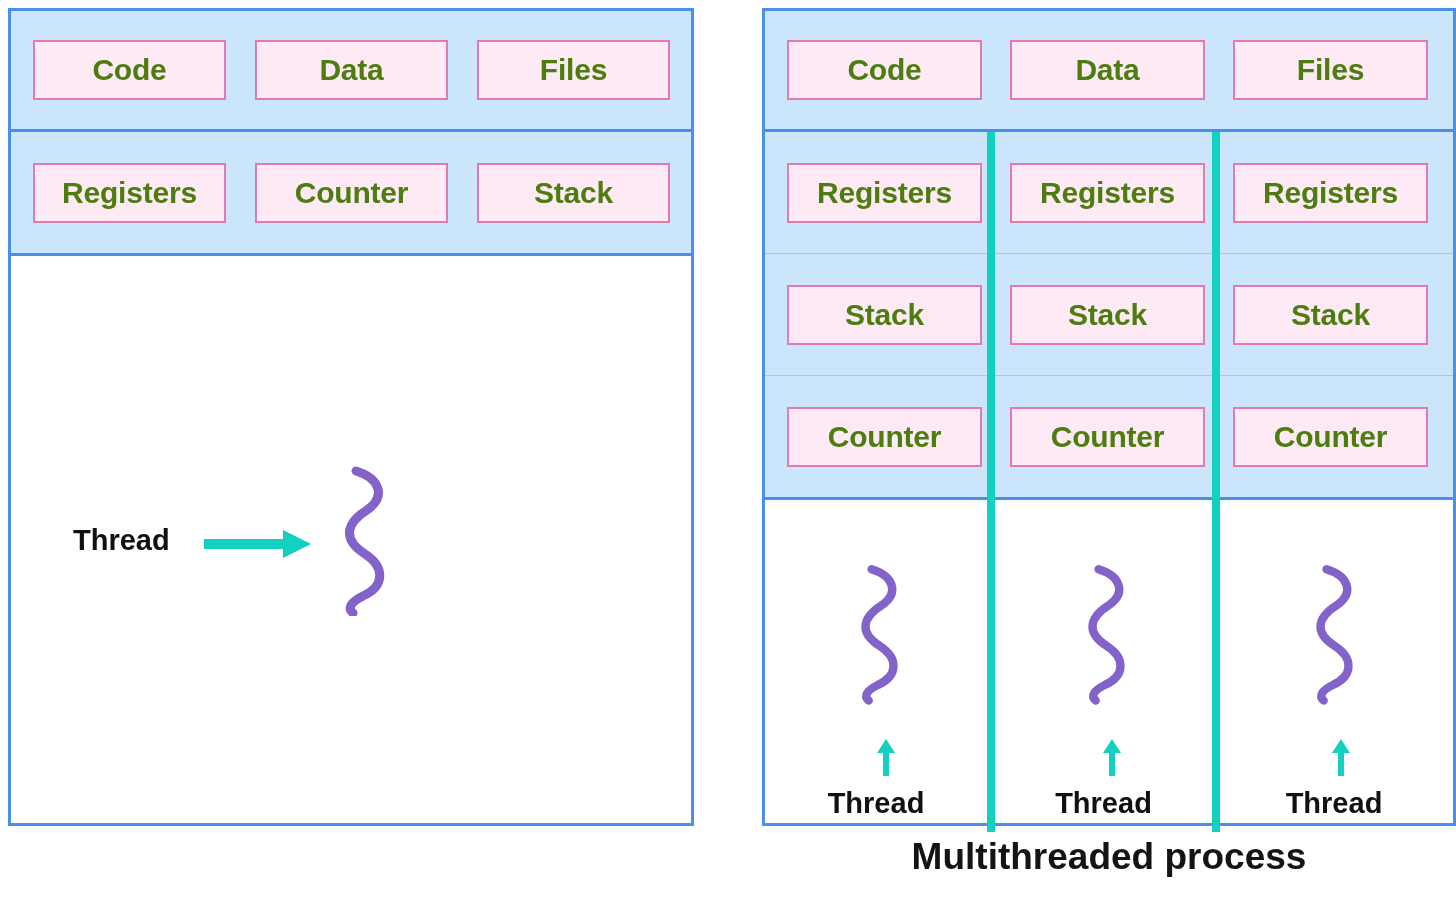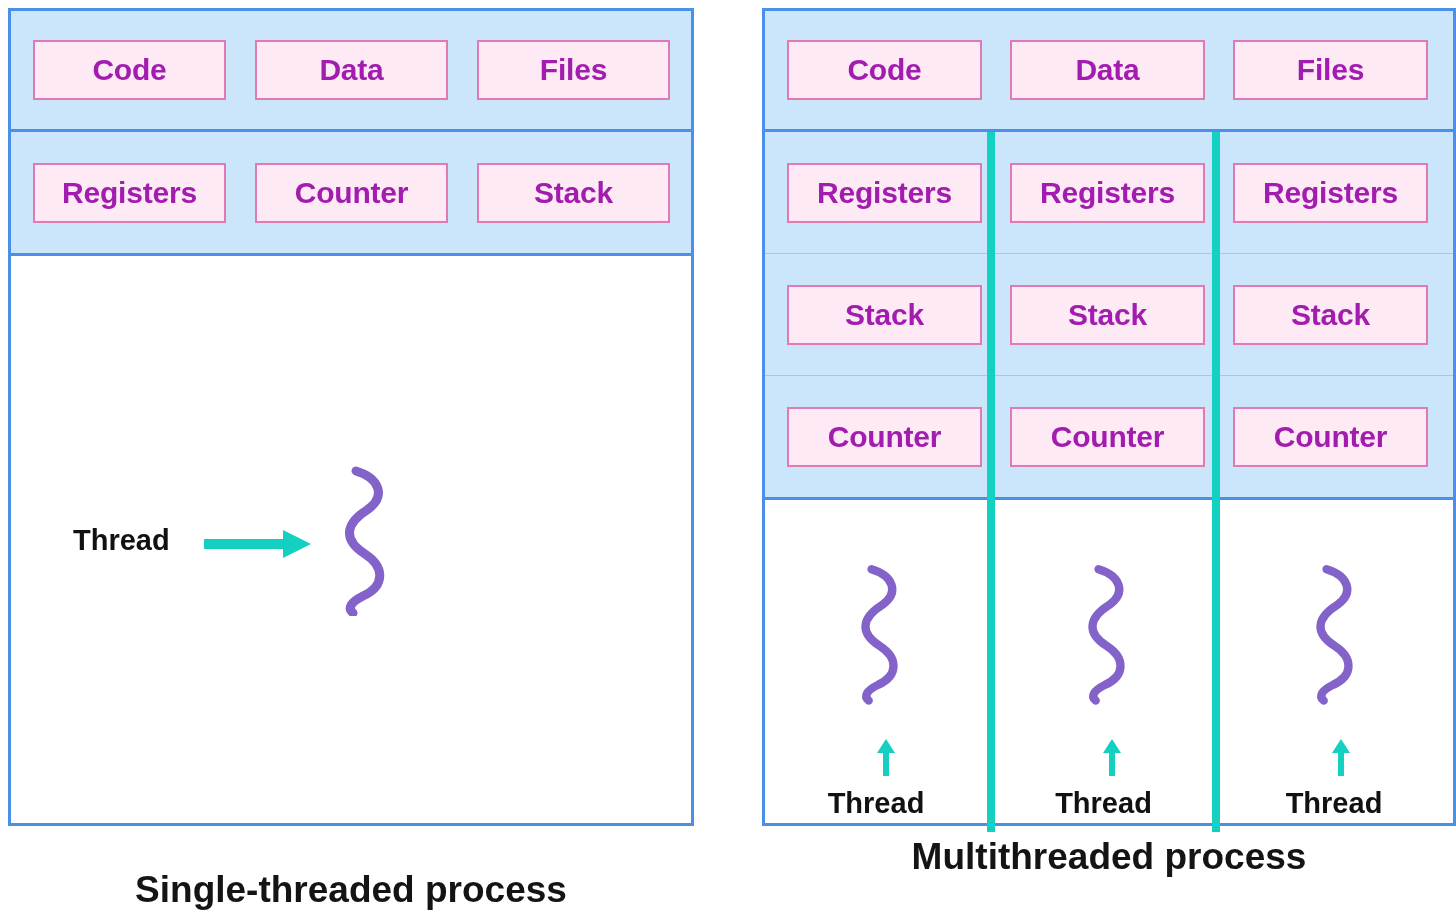--- a/index.html
+++ b/index.html
@@ -54,21 +54,21 @@
     height: 100%;
     display: flex;
     align-items: center;
     justify-content: center;
   }
 
   .mem-box {
     box-sizing: border-box;
     border: 2px solid #e279b0;
     background: #fdeaf4;
-    color: #a21caf;
+    color: #4d7c0f;
     font-size: 30px;
     font-weight: 700;
     letter-spacing: -0.2px;
     display: flex;
     align-items: center;
     justify-content: center;
     height: 60px;
   }
 
   
@@ -134,21 +134,20 @@
         <line x1="3" y1="20" x2="86" y2="20" stroke="#13d0c0" stroke-width="10" stroke-linecap="butt"></line>
         <polygon points="82,6 110,20 82,34" fill="#13d0c0"></polygon>
       </svg>
 
       <svg style="position:absolute; left:312px; top:210px;" width="80" height="150" viewBox="0 0 80 150">
         <path d="M 33 5 C 56 12, 64 30, 44 44 C 22 58, 20 74, 42 88 C 62 101, 62 120, 40 130 C 28 136, 24 142, 30 147" fill="none" stroke="#8363c9" stroke-width="9" stroke-linecap="round" stroke-linejoin="round"></path>
       </svg>
     </div>
   </div>
 
-  <div class="caption" style="left:0px; top:869px; width:702px;">Single-threaded process</div>
 
   <div class="panel" style="left:762px; top:8px; width:694px; height:818px;">
 
     <div class="mem-region" style="top:0; height:486px;">
 
       <div class="mem-row thick-bottom" style="top:0; height:121px;">
         <div class="cellwrap" style="width:100%; justify-content:flex-start; padding-left:22px; box-sizing:border-box;">
           <div class="mem-box" style="width:195px;">Code</div>
           <div class="mem-box" style="width:195px; margin-left:28px;">Data</div>
           <div class="mem-box" style="width:195px; margin-left:28px;">Files</div>

